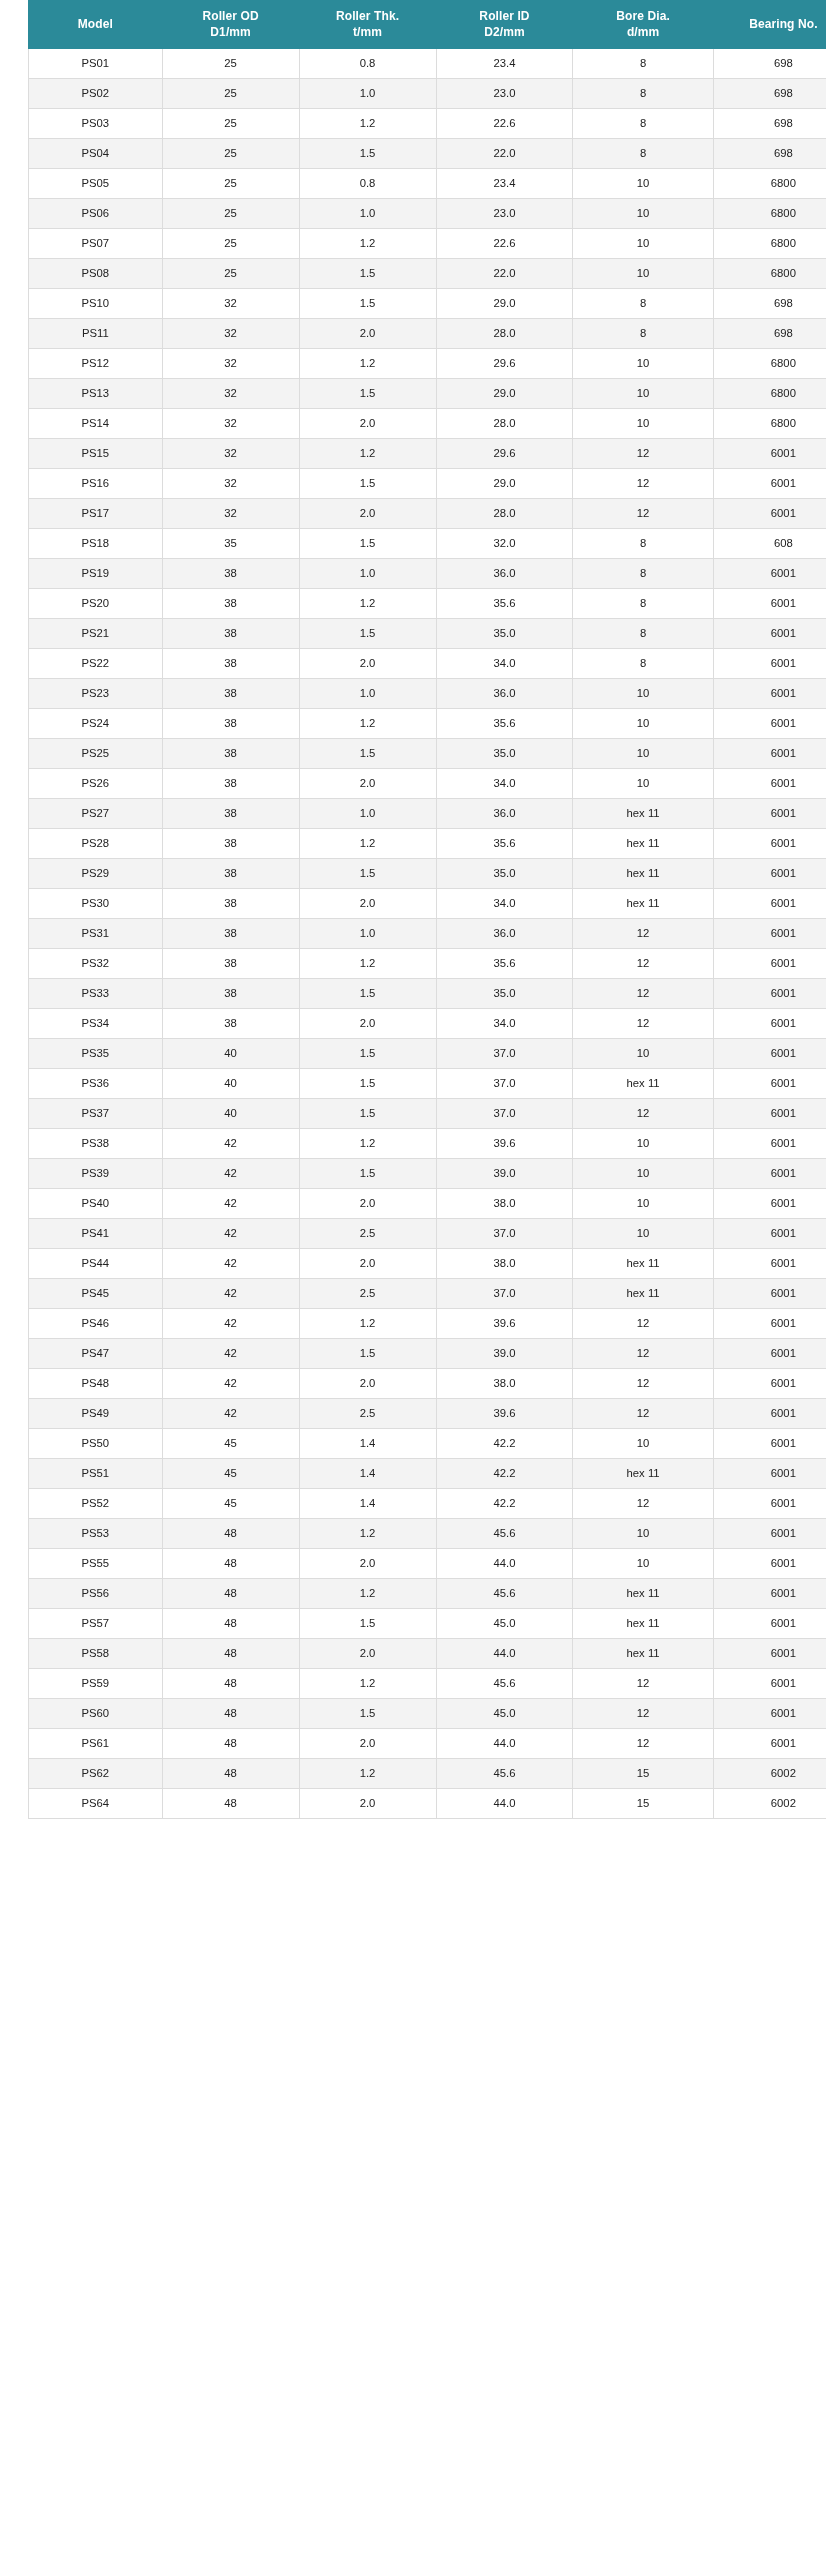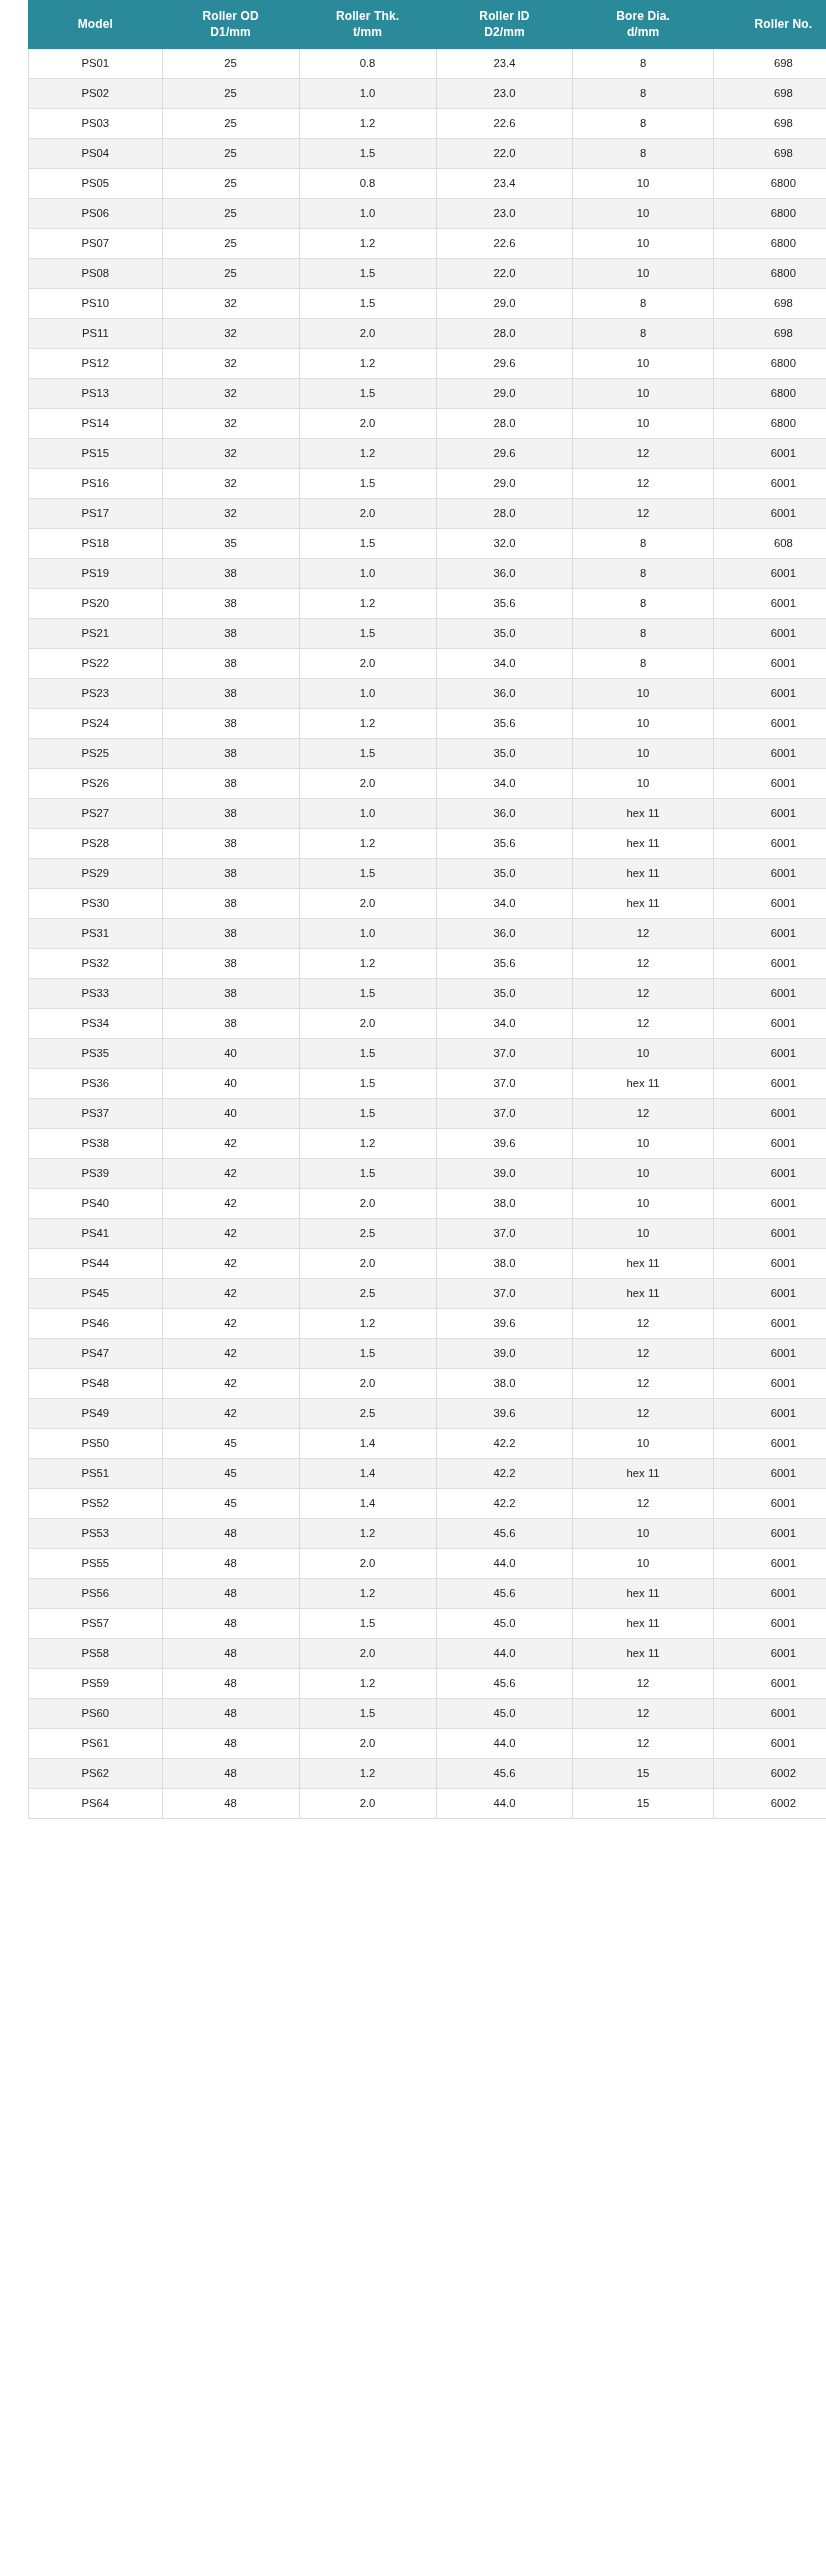--- a/index.html
+++ b/index.html
@@ -90,21 +90,21 @@
         </th>
         <th>
           <span>Roller ID</span>
           <span class="hl2">D2/mm</span>
         </th>
         <th>
           <span>Bore  Dia.</span>
           <span class="hl2">d/mm</span>
         </th>
         <th>
-          <span>Roller  No.</span>
+          <span>Bearing  No.</span>
           <span class="hl2"></span>
         </th>
       </tr>
     </thead>
     <tbody id="table-body">
         <tr>
           <td class="model-cell">PS01</td>
           <td>25</td>
           <td>0.8</td>
           <td>23.4</td>

